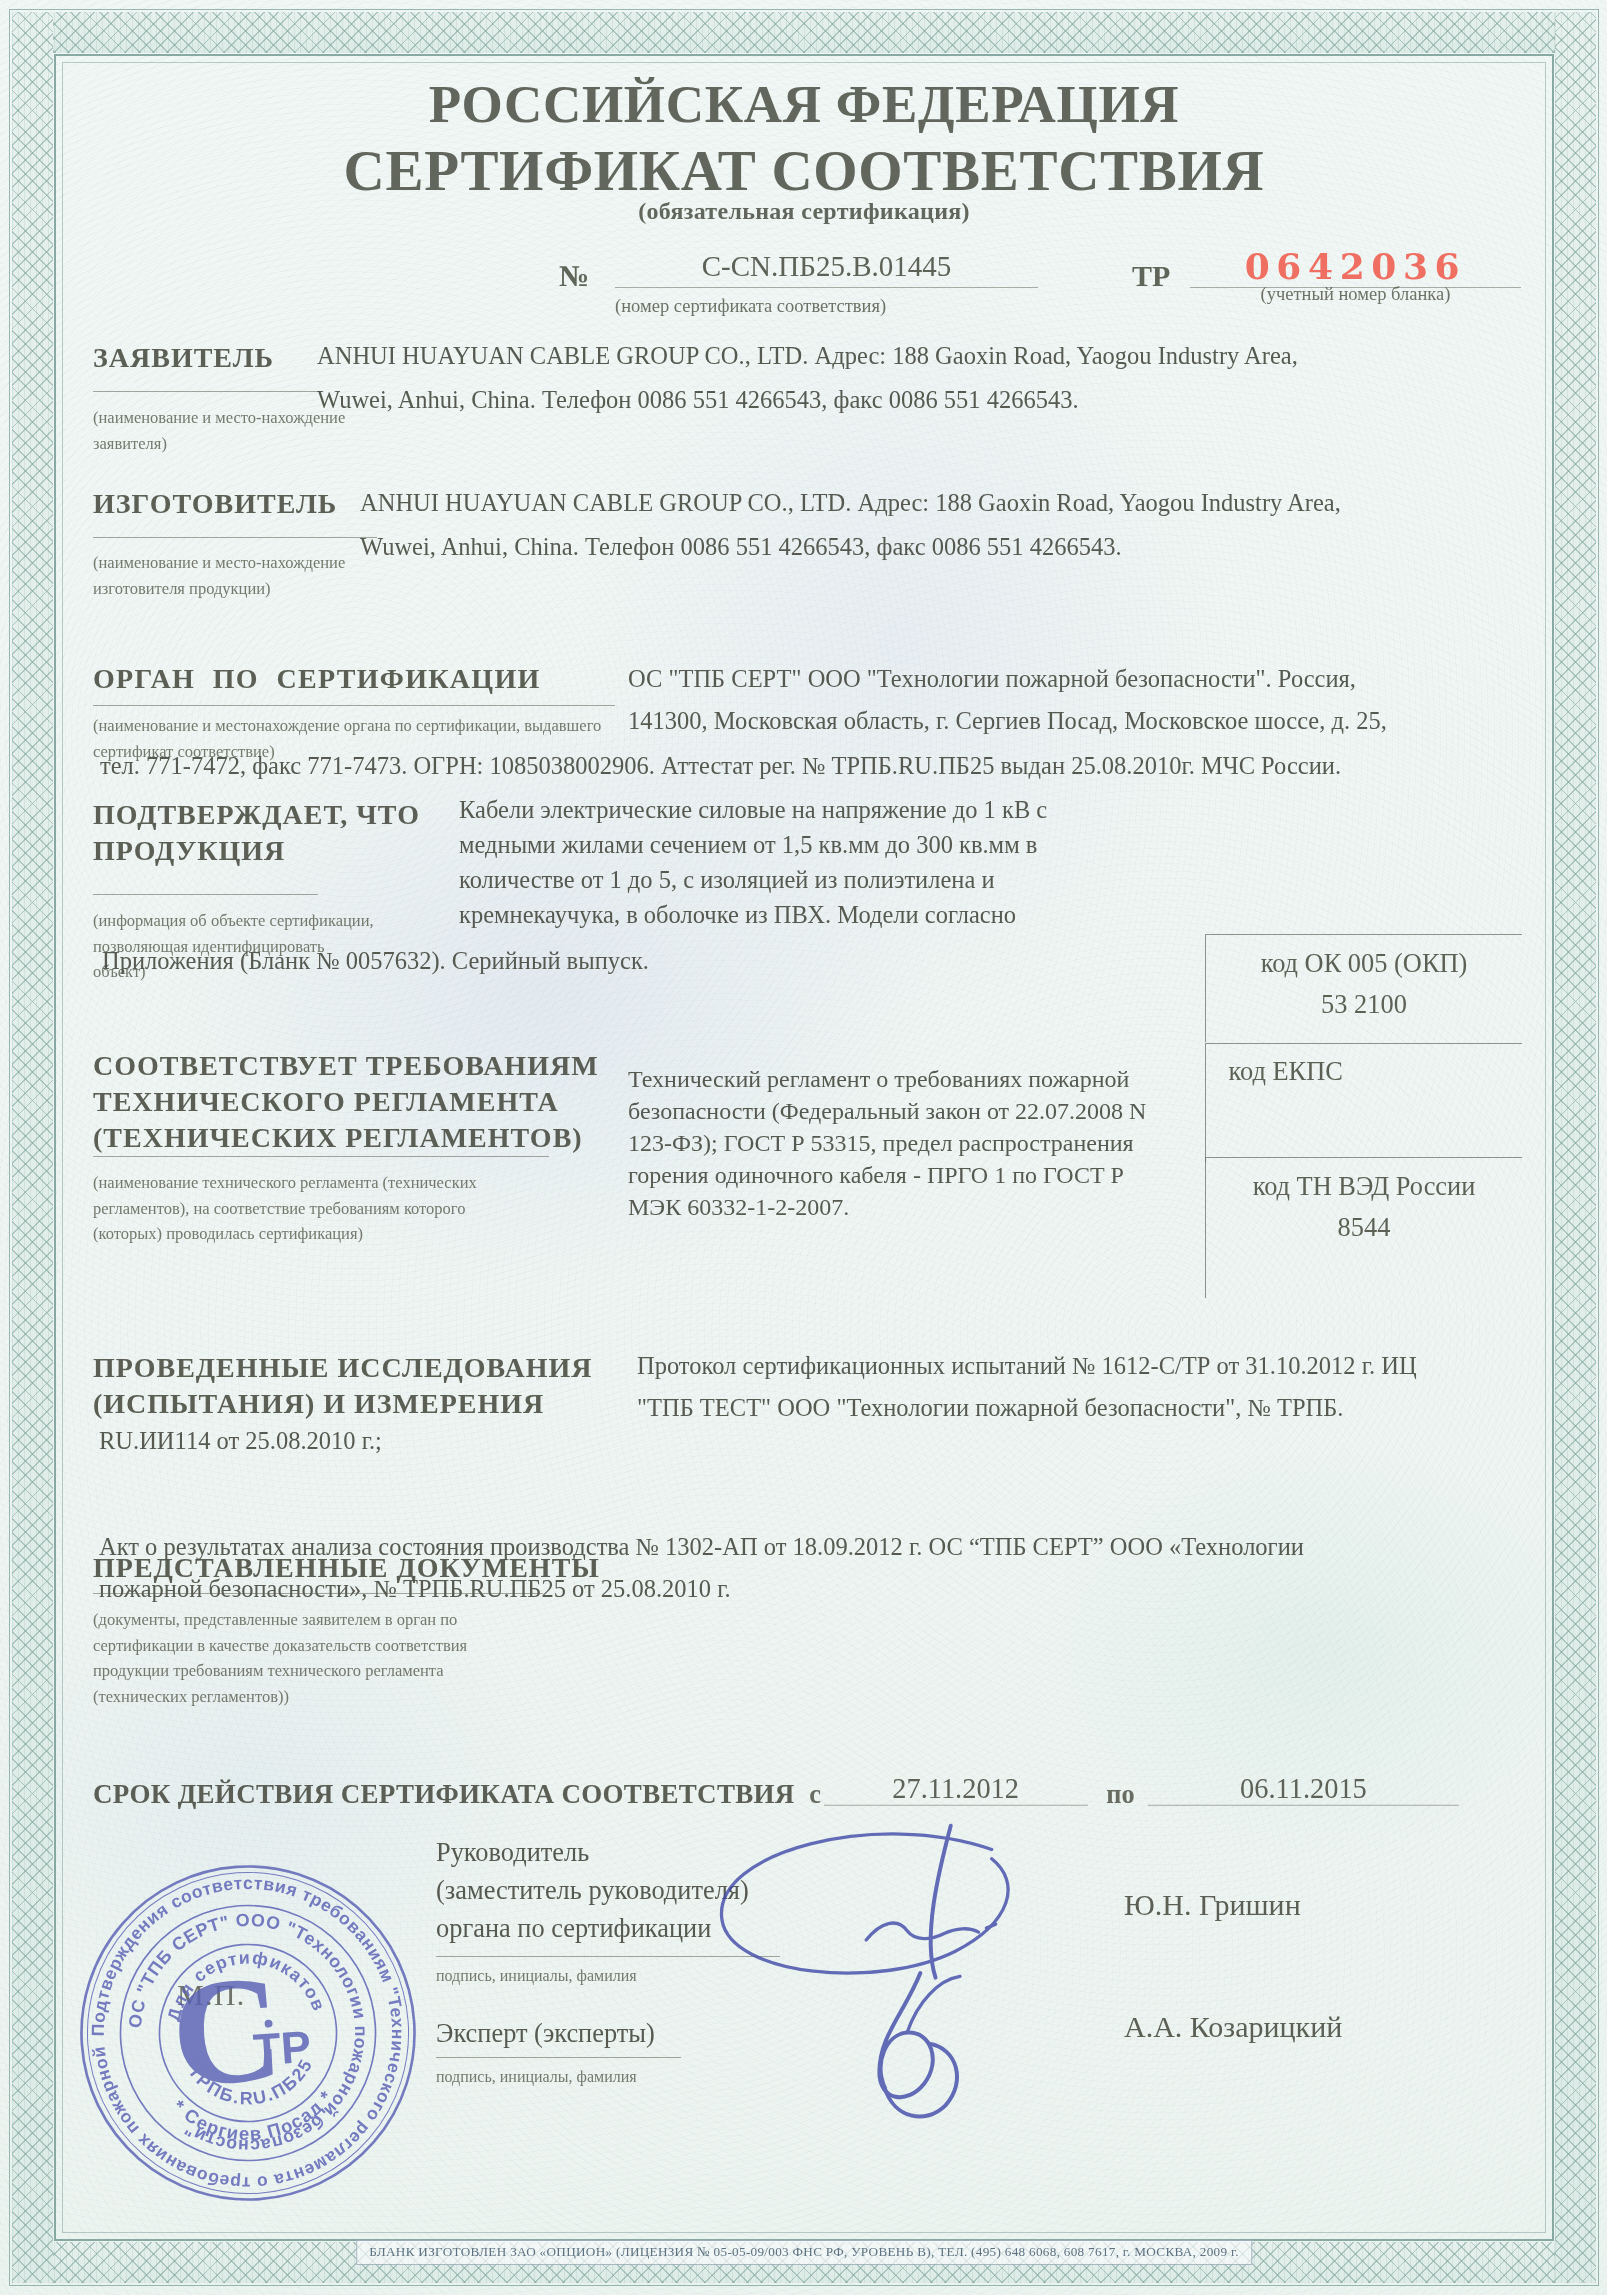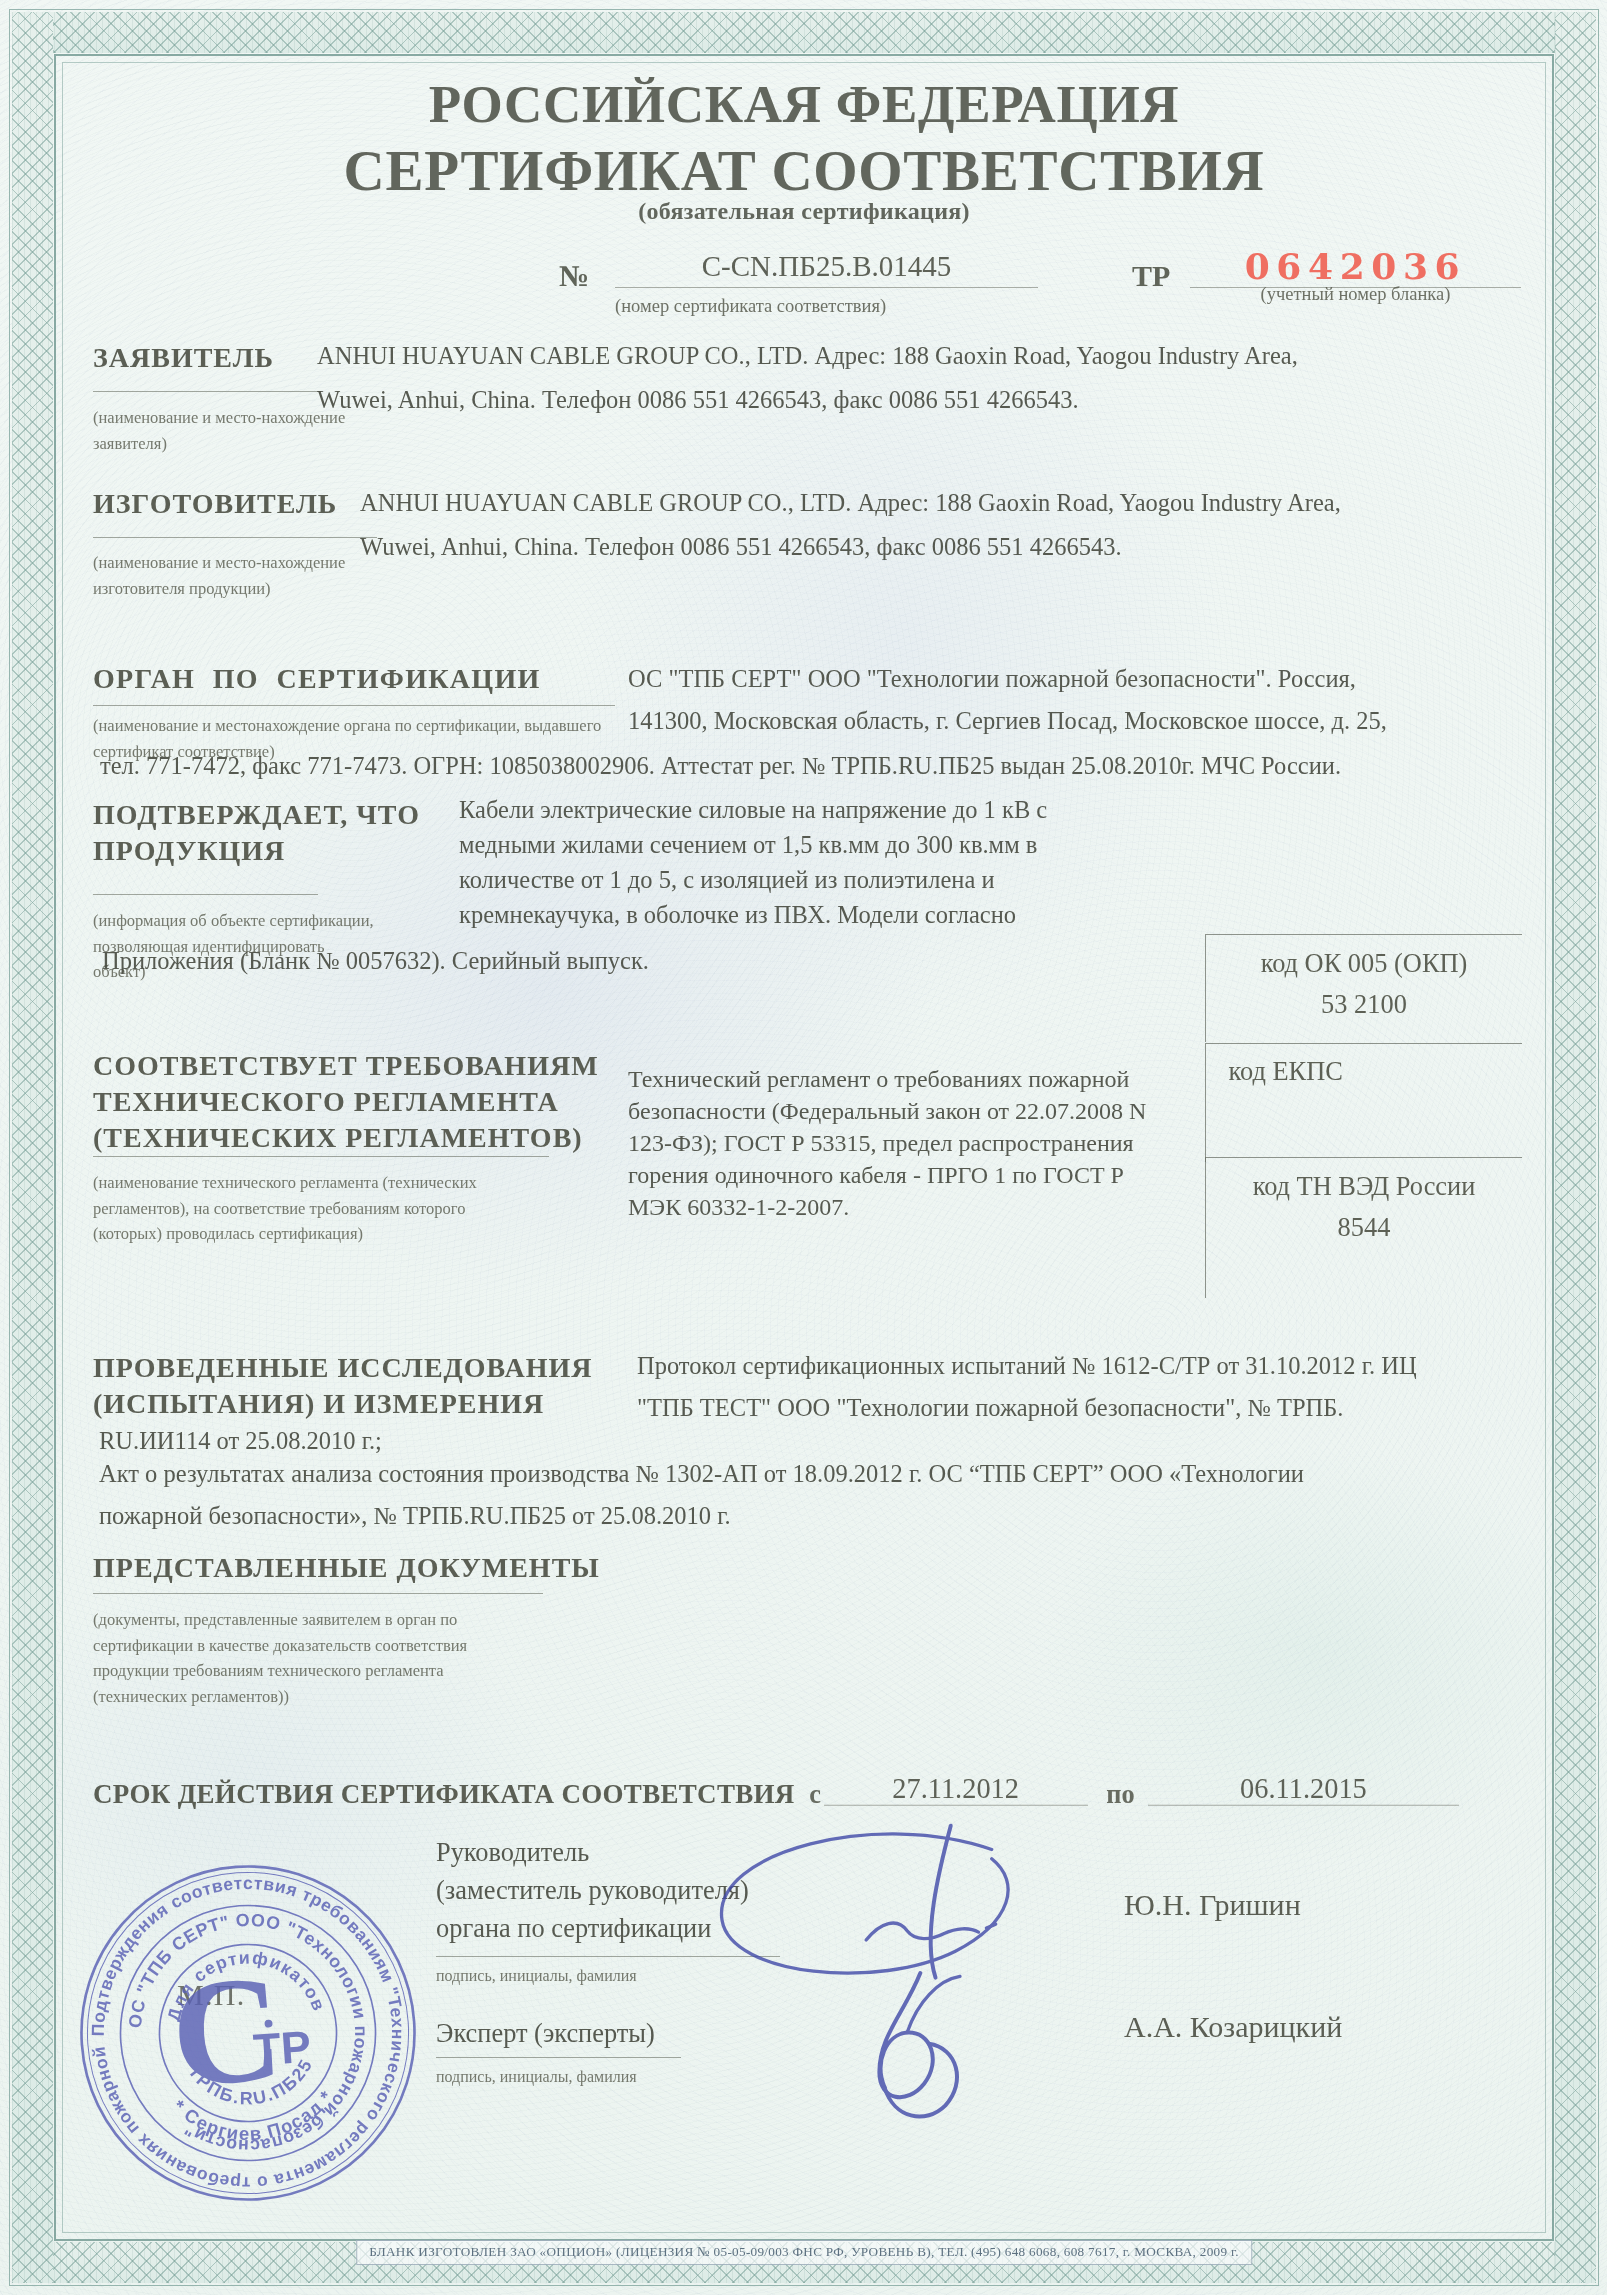--- a/index.html
+++ b/index.html
@@ -126,21 +126,21 @@
   <div class="abs codebox" style="left:1205px;top:1157px;width:316px;height:132px;padding-top:8px;">
     <div class="cb-line">код ТН ВЭД России</div>
     <div class="cb-line">8544</div>
   </div>
 
   <div class="abs heading pre" style="left:93px;top:1350px;">ПРОВЕДЕННЫЕ ИССЛЕДОВАНИЯ
 (ИСПЫТАНИЯ) И ИЗМЕРЕНИЯ</div>
   <div class="abs val" style="left:99px;top:1427px;">RU.ИИ114 от 25.08.2010 г.;</div>
   <div class="abs val pre" style="left:637px;top:1345px;width:926px;line-height:42px;">Протокол сертификационных испытаний № 1612-С/ТР от 31.10.2012 г. ИЦ
 "ТПБ ТЕСТ" ООО "Технологии пожарной безопасности", № ТРПБ.</div>
-  <div class="abs val pre" style="left:99px;top:1453px;width:1441px;line-height:42px;">Акт о результатах анализа состояния производства № 1302-АП от 18.09.2012 г. ОС “ТПБ СЕРТ” ООО «Технологии
+  <div class="abs val pre" style="left:99px;top:1526px;width:1441px;line-height:42px;">Акт о результатах анализа состояния производства № 1302-АП от 18.09.2012 г. ОС “ТПБ СЕРТ” ООО «Технологии
 пожарной безопасности», № ТРПБ.RU.ПБ25 от 25.08.2010 г.</div>
 
   <div class="abs heading" style="left:93px;top:1550px;">ПРЕДСТАВЛЕННЫЕ ДОКУМЕНТЫ</div>
   <div class="abs rule" style="left:93px;top:1593px;width:450px;"></div>
   <div class="abs note" style="left:93px;top:1607px;width:417px;">(документы, представленные заявителем в орган по сертификации в качестве доказательств соответствия продукции требованиям технического регламента (технических регламентов))</div>
 
   <div class="abs" style="left:93px;top:1777px;white-space:nowrap;">
     <span class="heading" style="font-size:27px;letter-spacing:0.3px;">СРОК ДЕЙСТВИЯ СЕРТИФИКАТА СООТВЕТСТВИЯ</span>
     <span style="font-size:26.4px;font-weight:bold;color:rgba(80,84,72,.85);padding-left:12px;">с</span>
     <span class="uline" style="display:inline-block;width:264px;text-align:center;font-size:28.4px;color:rgba(78,81,70,.9);transform:translateY(-5.3px);">27.11.2012</span>

